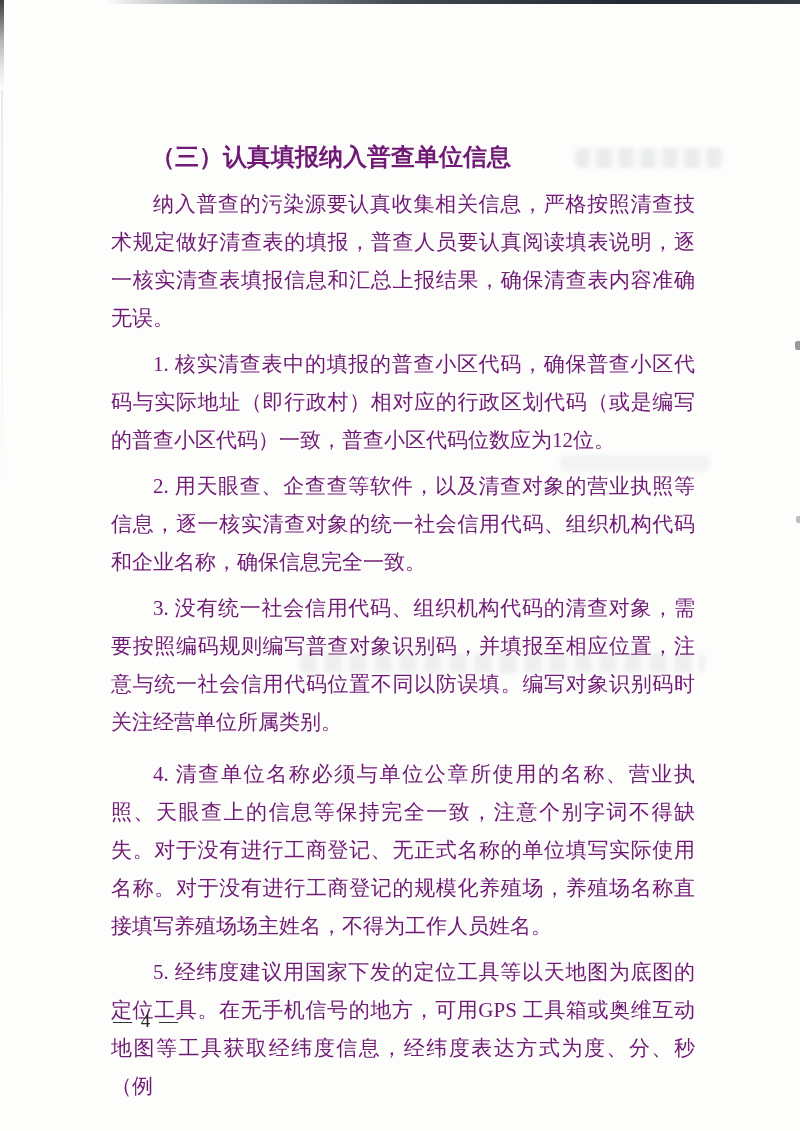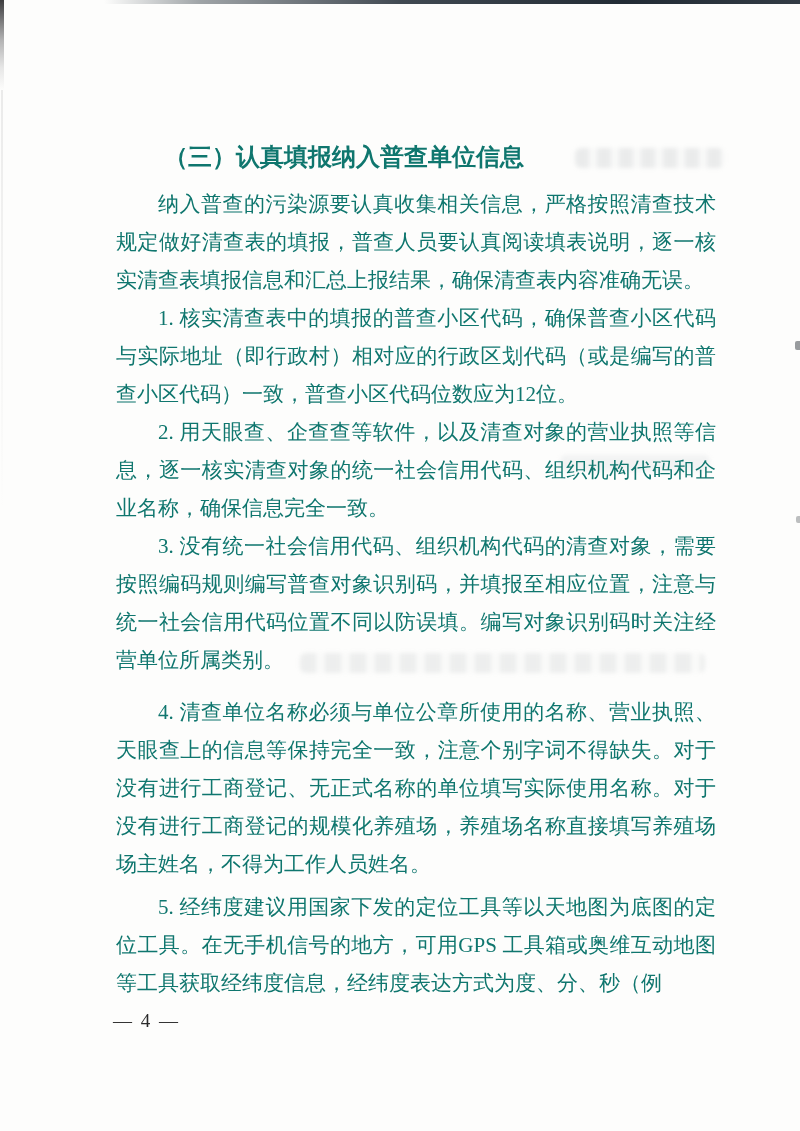--- a/index.html
+++ b/index.html
@@ -88,36 +88,36 @@
   }
   .smudge-low {
     left: 560px; top: 455px;
     width: 150px; height: 16px;
     background: rgba(180,184,188,0.14);
   }
 
   .page-content {
     position: absolute;
     top: 137px;
-    left: 116px;
+    left: 103px;
     width: 600px;
-    color: #0f766e;
+    color: #701a75;
   }
   .heading {
     font-size: 24px;
     font-weight: bold;
     line-height: 40px;
     margin: 0 0 8px 0;
     text-indent: 2em;
     white-space: nowrap;
   }
   .para {
     font-size: 21px;
     line-height: 38px;
-    margin: 0;
+    margin: 8px;
     text-align: justify;
     text-justify: inter-ideograph;
     text-indent: 2em;
   }
   .para.gap-large { margin-top: 14px; }
   .para.gap-small { margin-top: 5px; }
 
   .page-number {
     position: absolute;
     top: 1008px;

